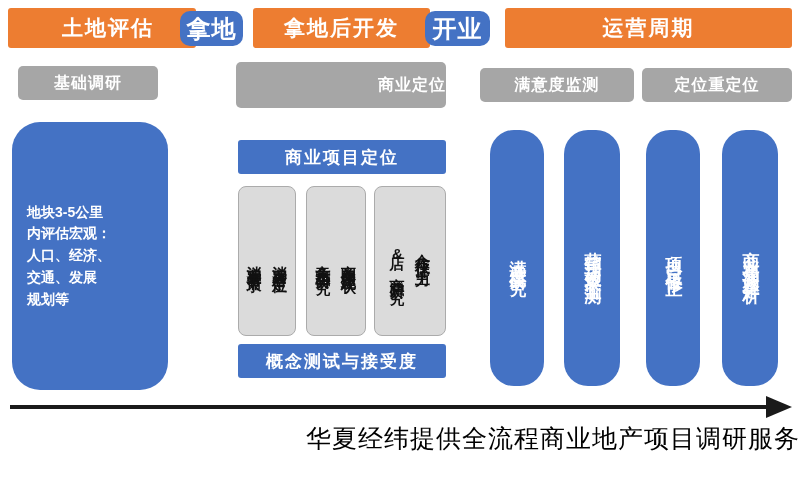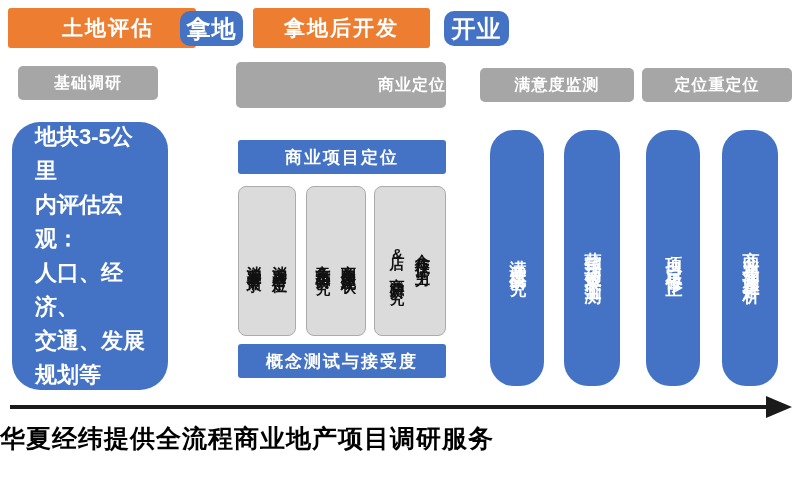--- a/index.html
+++ b/index.html
@@ -30,22 +30,22 @@
     position:absolute; background:var(--header-gray,#A6A6A6); color:#fff;
     font-size:16px; font-weight:600; text-align:center; line-height:1.35;
     display:flex; flex-direction:column; align-items:center; justify-content:center;
     border-radius:5px; letter-spacing:1px;
   }
 
   
   .bigbox {
     position:absolute; left:12px; top:122px; width:156px; height:268px;
     background:var(--node-blue,#4472C4); border-radius:28px;
-    color:#fff; font-weight:bold; font-size:22px; line-height:1.55;
-    display:flex; align-items:center; padding:0 23px;
+    color:#fff; font-weight:bold; font-size:14px; line-height:1.55;
+    display:flex; align-items:center; padding:0 15px;
     white-space:pre-line;
   }
 
   
   .bluebar {
     position:absolute; left:238px; width:208px; height:34px;
     background:var(--node-blue,#4472C4); color:#fff;
     font-weight:bold; font-size:17px; letter-spacing:2px;
     display:flex; align-items:center; justify-content:center;
     border-radius:3px;
@@ -78,33 +78,34 @@
   .arrow-line {
     position:absolute; left:10px; top:405px; width:760px; height:4px;
     background:#1a1a1a;
   }
   .arrow-head {
     position:absolute; left:766px; top:396px; width:0; height:0;
     border-top:11px solid transparent; border-bottom:11px solid transparent;
     border-left:26px solid #1a1a1a;
   }
   .footer-title {
-    position:absolute; left:0; right:0; top:422px; text-align:left;
-    font-size:25px; font-weight:bold; color:#000; letter-spacing:1px;
+    position:absolute; left:0; right:0; top:422px; text-align:right;
+    font-size:25px; font-weight:normal; color:#000; letter-spacing:1px;
   }
 </style>
 </head>
 <body>
 
 <div class="canvas">
 
   <div class="stage" style="left:8px; width:188px;padding-left:12px;">土地评估</div>
   <div class="milestone" style="left:180px; width:63px;">拿地</div>
   <div class="stage" style="left:253px; width:177px;">拿地后开发</div>
-  <div class="milestone" style="left:444px; width:65px;text-align:center;">开业</div>
+  <div class="milestone" style="left:425px; width:65px;text-align:center;">开业</div>
+  <div class="stage" style="left:505px; width:287px;">运营周期</div>
 
   <div class="grayhead" style="left:18px; top:66px; width:140px; height:34px;">基础调研</div>
   <div class="grayhead" style="left:236px; top:62px; width:210px; height:46px;align-items:flex-end;">
     <span>商业定位</span>
   </div>
   <div class="grayhead" style="left:480px; top:68px; width:154px; height:34px;">满意度监测</div>
   <div class="grayhead" style="left:642px; top:68px; width:150px; height:34px;">定位重定位</div>
 
   <div class="bigbox">地块3-5公里
 内评估宏观：

